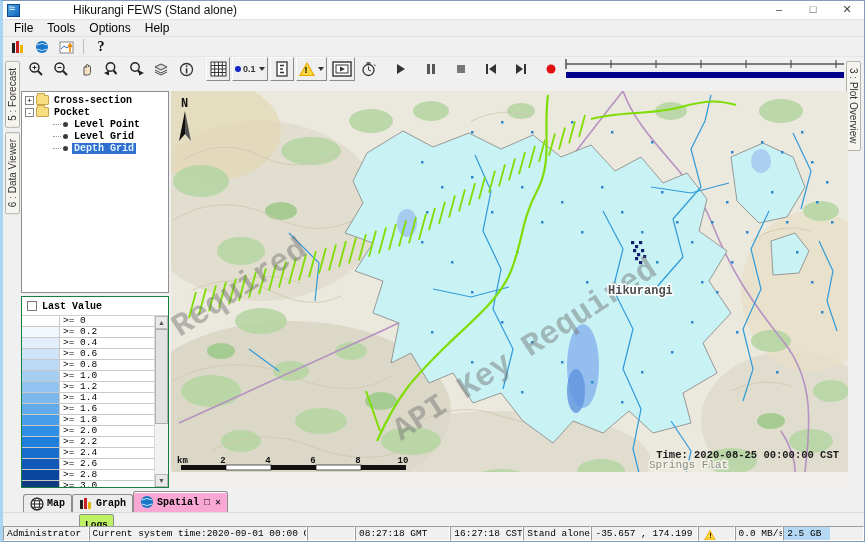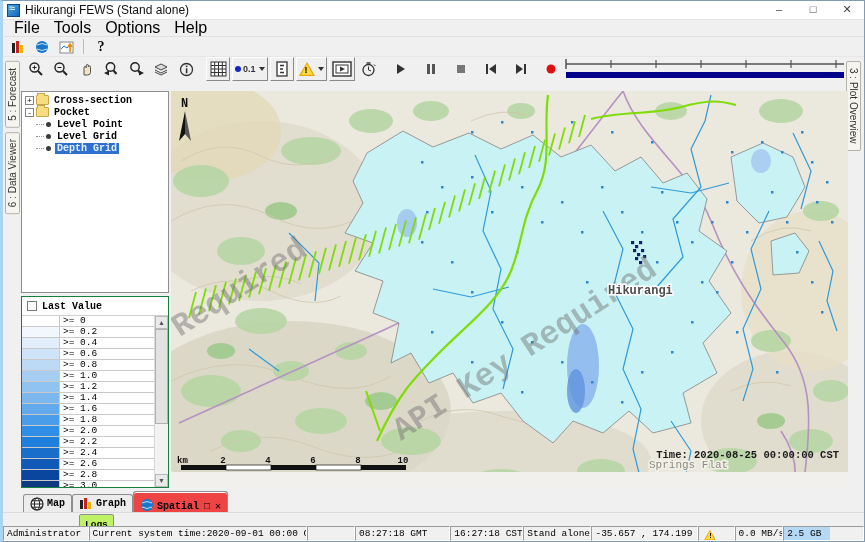--- a/index.html
+++ b/index.html
@@ -4,32 +4,32 @@
 <style>
   * { margin:0; padding:0; box-sizing:border-box; }
   html,body { width:865px; height:542px; overflow:hidden; background:#f0f0f0;
     font-family:"Liberation Sans", sans-serif; font-size:11px; color:#000; }
   #frame { position:relative; width:865px; height:542px; background:#f0f0f0;
     border:1px solid #7f9db9; border-left:3px solid #a9d4f2; overflow:hidden; }
   .mono { font-family:"Liberation Mono","DejaVu Sans Mono",monospace; }
 
   
   #titlebar { position:absolute; top:0; left:0; right:0; height:19px; background:#ffffff;
-    display:flex; align-items:center; padding-left:4px; border-bottom:1px solid #e4e4e4; }
+    display:flex; align-items:center; padding-left:4px; border-bottom:1px solid #e4e4e4;gap:48px; }
   #app-icon { width:13px; height:13px; background:linear-gradient(135deg,#4aa8e0,#1565c0);
     border:1px solid #0d4a8f; margin-right:5px; position:relative; }
   #app-icon::after { content:"≈"; position:absolute; left:1px; top:-3px; color:#fff; font-size:11px; }
   #title-text { font-size:12px; color:#111; }
   #win-controls { margin-left:auto; display:flex; }
   .win-btn { width:34px; height:18px; text-align:center; line-height:17px; color:#444; font-size:11px; }
 
   
   #menu-bar { position:absolute; top:19px; left:0; right:0; height:17px; background:#f0f0f0;
     display:flex; align-items:center; padding-left:4px; border-bottom:1px solid #e0e0e0; }
-  .menu-item { padding:1px 7px; font-size:16px; }
+  .menu-item { padding:1px 7px; font-size:12px; }
 
   
   #toolbar-top { position:absolute; top:36px; left:0; right:0; height:20px; background:#f0f0f0;
     display:flex; align-items:center; padding-left:4px; gap:2px; border-bottom:1px solid #e6e6e6; }
   .tb-btn { border:1px solid transparent; background:transparent; width:22px; height:19px;
     display:inline-flex; align-items:center; justify-content:center; padding:0; }
   .tb-sep { width:1px; height:15px; background:#bdbdbd; margin:0 4px; }
   #help-btn { font-weight:bold; font-size:14px; font-family:"Liberation Serif",serif; }
 
   #toolbar-map { position:absolute; top:56px; left:18px; right:20px; height:34px; background:#f0f0f0;
@@ -66,21 +66,21 @@
     border:1px solid #8f8f8f; overflow:hidden; padding-top:2px; }
   .tree-row { height:12px; display:flex; align-items:center; white-space:nowrap;
     font-family:"Liberation Mono","DejaVu Sans Mono",monospace; font-size:10px; font-weight:bold; }
   .expander { width:9px; height:9px; border:1px solid #848484; background:#fff; font-size:8px;
     line-height:7px; text-align:center; margin:0 2px 0 3px; font-weight:normal;
     font-family:"Liberation Sans",sans-serif; }
   .folder-icon { width:13px; height:10px; background:#f7dd80; border:1px solid #caa64a;
     border-radius:1px; margin-right:3px; position:relative; }
   .folder-icon::before { content:""; position:absolute; top:-3px; left:0; width:6px; height:2px;
     background:#f7dd80; border:1px solid #caa64a; border-bottom:none; }
-  .tree-row.leaf { padding-left:14px; }
+  .tree-row.leaf { padding-left:14px;margin-left:17px; }
   .tree-line { width:8px; border-top:1px dotted #9a9a9a; margin-right:2px; }
   .bullet { width:5px; height:5px; border-radius:50%; background:#3a3a3a; margin-right:4px; }
   .tree-label { padding:0 2px; }
   .tree-label.sel { background:#2f6fd0; color:#dff3ff; }
 
   #legend-box { position:absolute; top:205px; left:0; right:2px; bottom:0; background:#fff;
     border:1px solid #15803d; display:flex; flex-direction:column; overflow:hidden; }
   #legend-header { height:18px; display:flex; align-items:center; padding-left:5px; background:#fff;
     font-family:"Liberation Mono","DejaVu Sans Mono",monospace; font-size:10px; font-weight:bold; }
   #legend-checkbox { width:10px; height:10px; border:1px solid #7a7a7a; background:#fff; margin-right:5px; }
@@ -108,21 +108,21 @@
     font-family:"Liberation Sans",sans-serif; }
   .scale-label { font-size:9px; font-weight:bold; fill:#111; }
   .compass-n { font-size:12px; font-weight:bold; fill:#111; }
 
   
   #tabbar { position:absolute; left:18px; right:0; top:489px; height:22px; background:#f0f0f0;
     display:flex; align-items:flex-end; padding-left:2px; }
   .btab { height:18px; display:flex; align-items:center; gap:3px; padding:0 6px;
     border:1px solid #8e8e8e; border-bottom:none; border-radius:3px 3px 0 0; background:#ececec;
     font-family:"Liberation Mono","DejaVu Sans Mono",monospace; font-size:10px; font-weight:bold; }
-  .btab.active { height:21px; background:#ef4444; box-shadow:inset 0 1px 0 #fff;align-items:flex-end; }
+  .btab.active { height:21px; background:#f9a8d4; box-shadow:inset 0 1px 0 #fff; }
   .tab-ctl { font-size:10px; font-weight:bold; color:#000; margin-left:2px; }
   #logs-row { position:absolute; left:0; right:0; top:511px; height:16px; background:#f0f0f0;
     border-top:1px solid #dcdcdc; }
   #logs-btn { position:absolute; left:76px; top:1px; height:14px; padding:4px 5px;
     border:1px solid #8e8e8e; border-radius:2px; background:#bef264;
     font-family:"Liberation Mono","DejaVu Sans Mono",monospace; font-size:9.5px; font-weight:bold; }
   #statusbar { position:absolute; left:0; right:0; bottom:0; height:15px; background:#f0f0f0;
     display:flex; }
   .status-cell { height:15px; border:1px solid; border-color:#9b9b9b #ffffff #ffffff #9b9b9b;
     font-family:"Liberation Mono","DejaVu Sans Mono",monospace; font-size:9.5px; line-height:13px;

